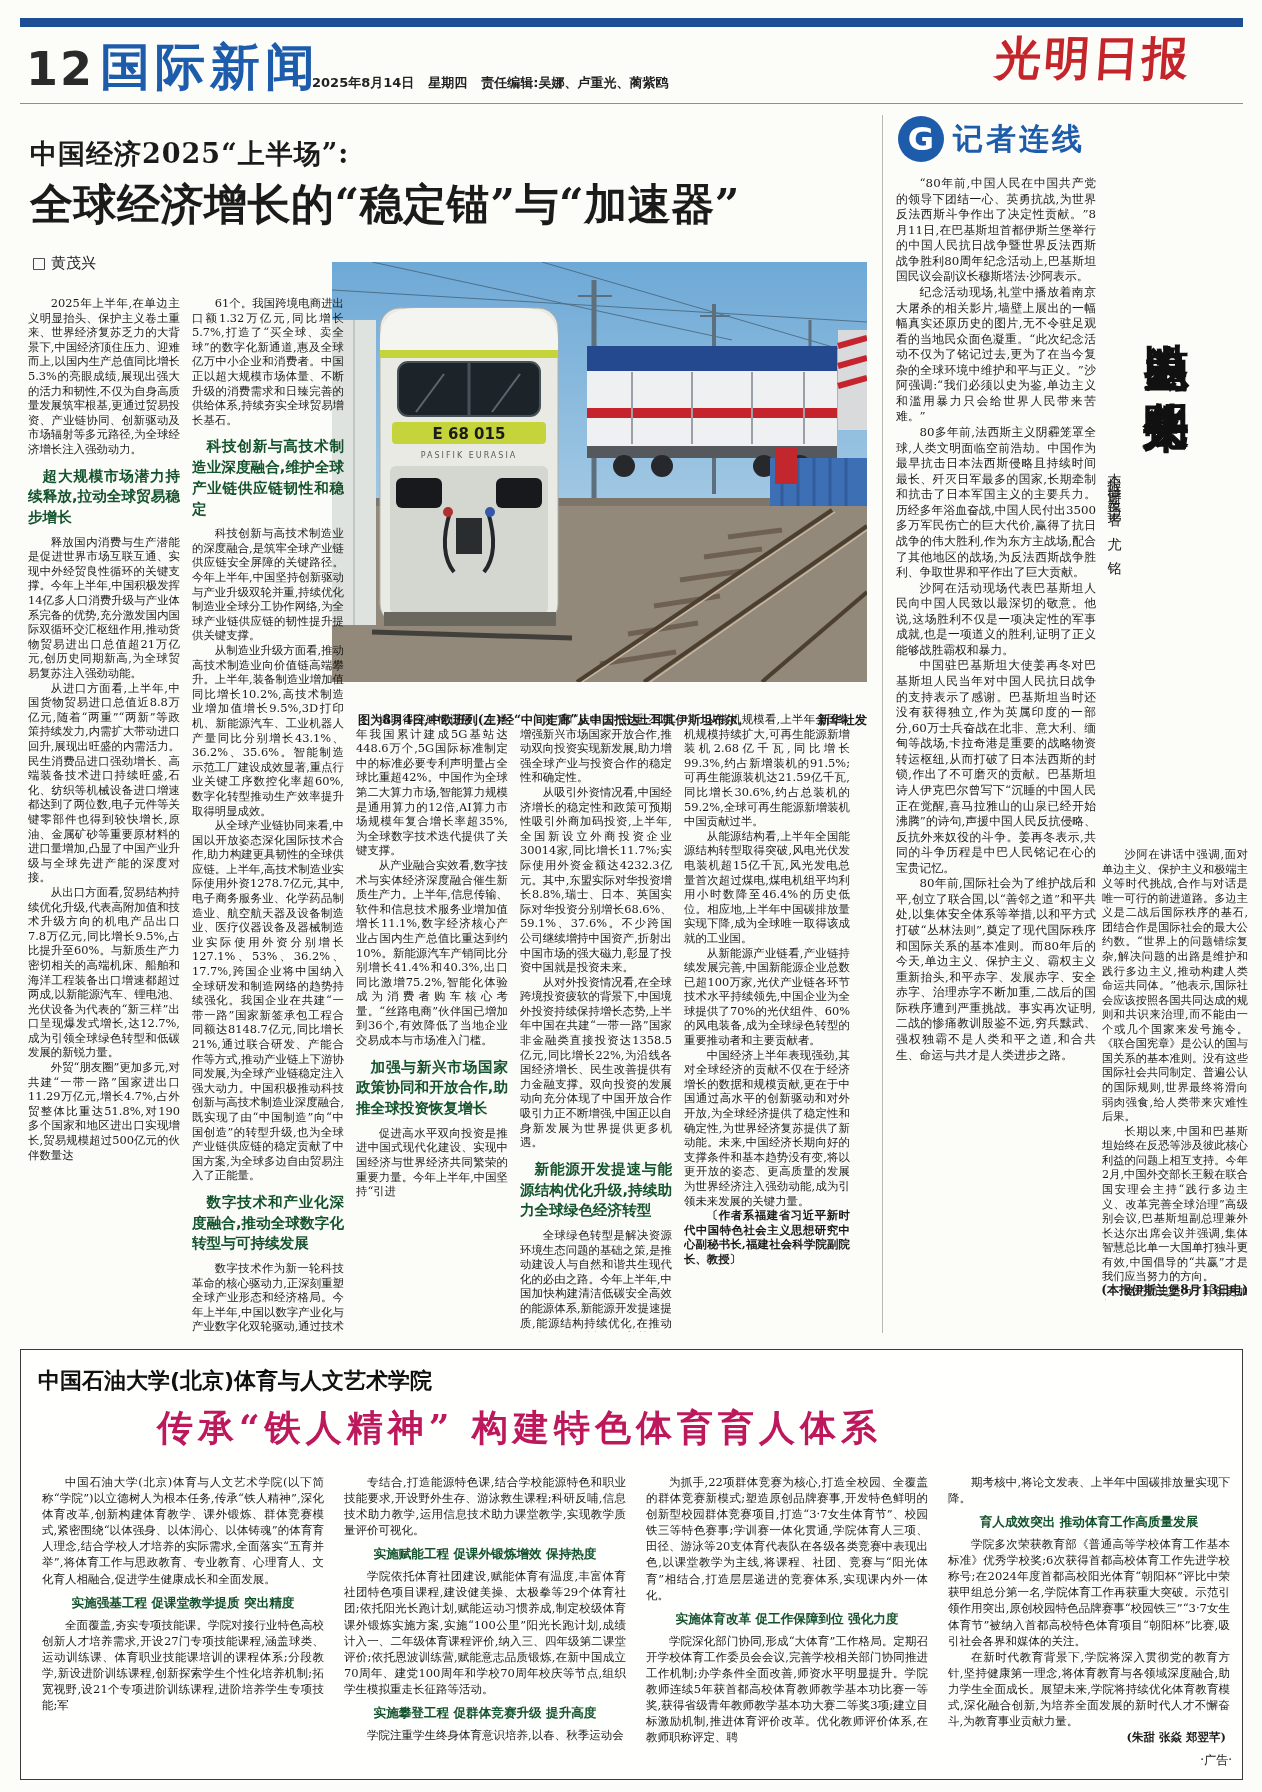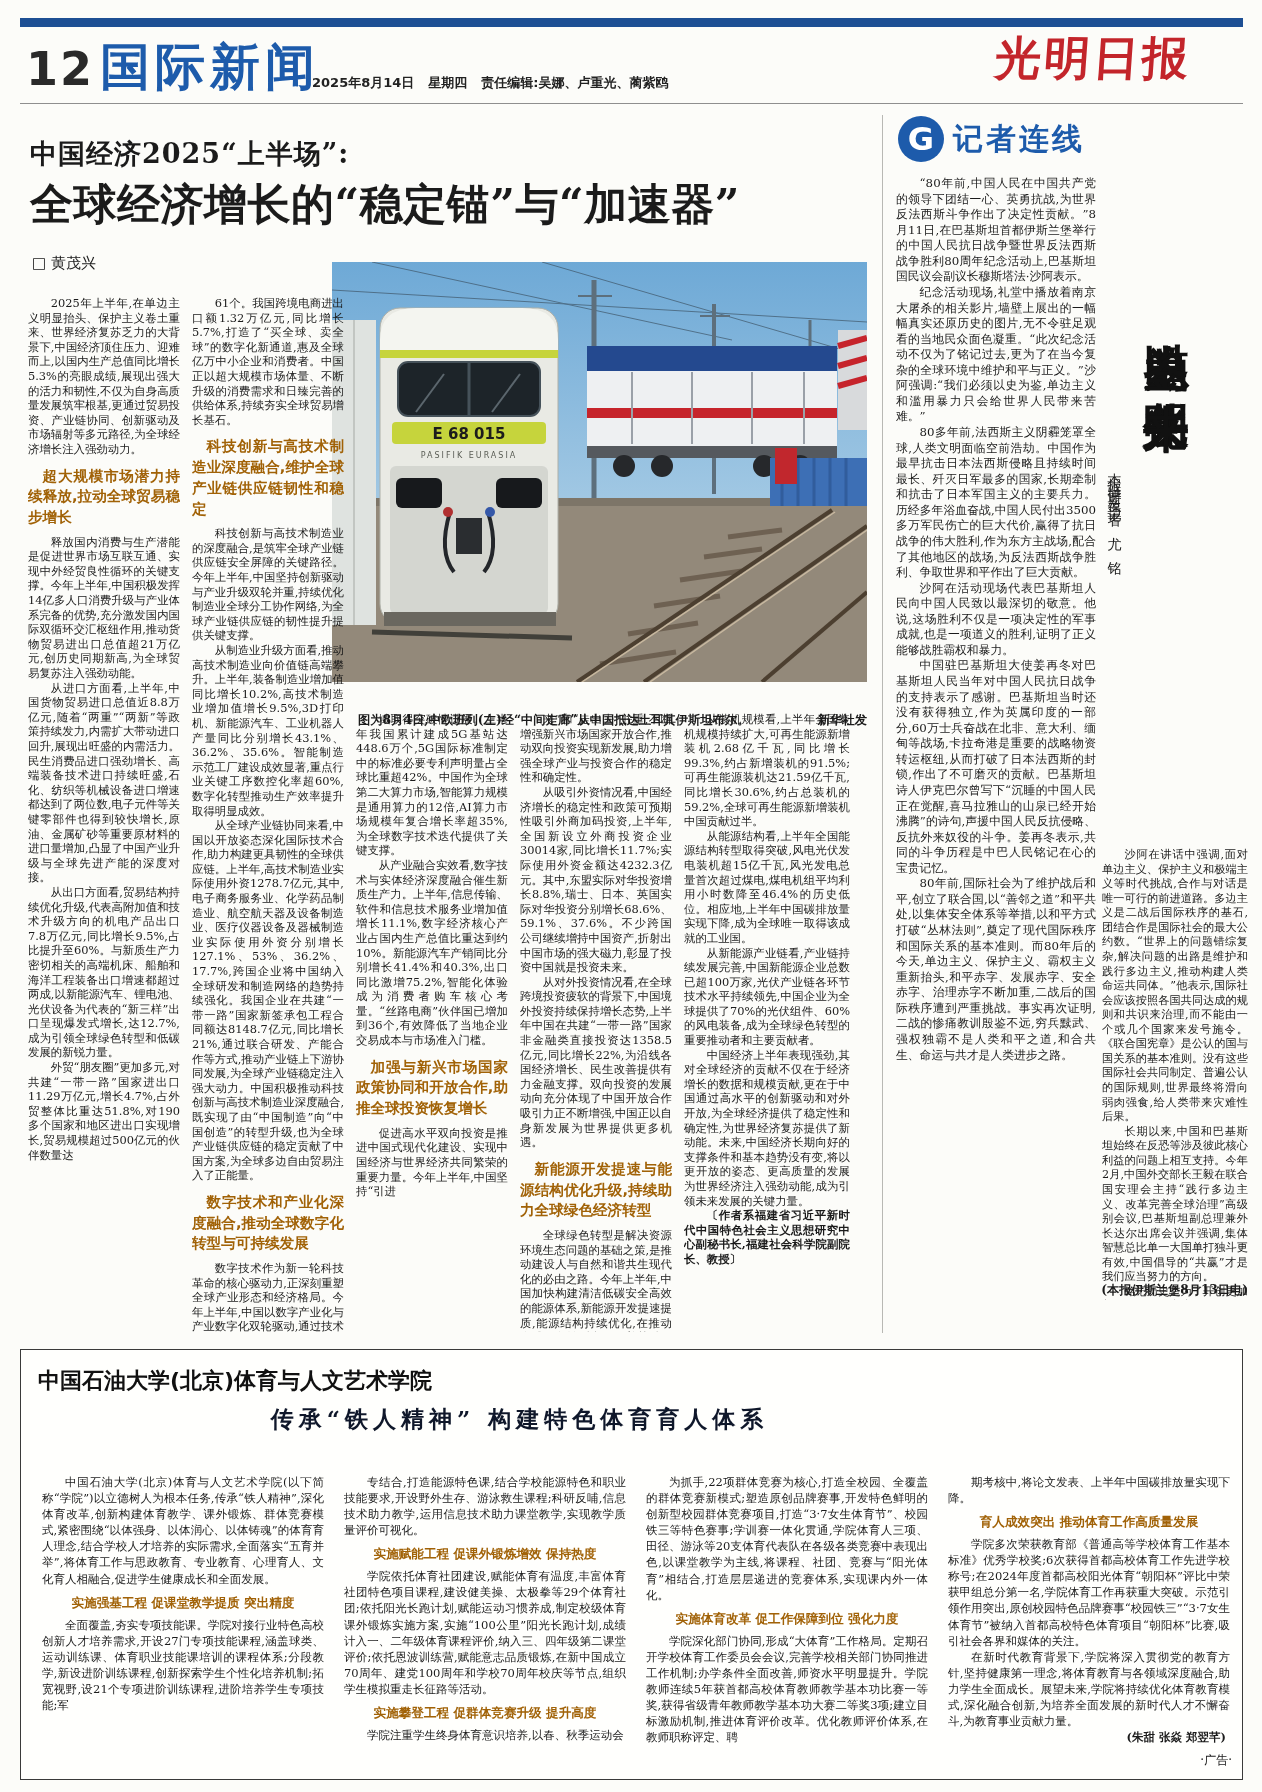--- a/index.html
+++ b/index.html
@@ -22,21 +22,21 @@
   .headline{position:absolute;left:30px;top:176px;width:852px;font-size:43px;font-weight:900;
            letter-spacing:0.5px;white-space:nowrap;}
   .byline{position:absolute;left:32px;top:254px;font-size:15px;}
   .col{position:absolute;top:296px;width:152px;height:1036px;overflow:hidden;
        font-size:11.4px;line-height:1.28;text-align:justify;}
   .c1{left:28px}.c2{left:192px}
   .c3,.c4,.c5{top:712px;height:620px}
   .c3{left:356px}.c4{left:520px}.c5{left:684px;width:166px}
   .blk-p{text-indent:2em;margin:0;}
   .blk-h{font-family:"DejaVu Sans","Liberation Sans",sans-serif;font-weight:700;font-size:14.6px;
-         line-height:1.42;margin:9px 0 7px;text-indent:1em;color:#a16207;}
+         line-height:1.42;margin:9px 0 7px;text-indent:1em;color:#14532d;}
   .blk-note{font-weight:700;text-indent:2em;}
   .blk-sign{text-align:right;font-weight:700;padding-right:4px;}
   .photo-wrap{position:absolute;left:332px;top:262px;width:535px;height:420px;}
   .photo-caption{position:absolute;left:332px;top:712px;width:535px;font-size:12.3px;font-weight:700;display:flex;}
   .caption-text{padding-left:26px;}
   .caption-credit{margin-left:auto;}
   .vdivider{position:absolute;left:882px;top:115px;width:1px;height:1218px;background:#b8b8b4;}
   
   .reporter-badge{position:absolute;left:898px;top:116px;display:flex;align-items:center;}
   .badge-circle{width:46px;height:46px;border-radius:50%;background:#1d5bab;color:#fff;
@@ -52,21 +52,21 @@
         text-orientation:upright;font-size:46px;font-weight:900;letter-spacing:1px;color:#111;}
   .rep-byline{position:absolute;left:1106px;top:462px;height:340px;writing-mode:vertical-rl;
         text-orientation:upright;font-size:14px;letter-spacing:5px;}
   .rep-dateline{position:absolute;left:1100px;top:1282px;width:148px;text-align:right;
         font-size:12.2px;font-weight:700;}
   
   .promo-box{position:absolute;left:20px;top:1349px;width:1221px;height:429px;border:1px solid #3a3a3a;background:#fffffd;}
   .promo-org{position:absolute;left:38px;top:1366px;font-family:"DejaVu Sans","Liberation Sans",sans-serif;
         font-size:22px;font-weight:900;color:#111;}
   .promo-headline{position:absolute;left:20px;top:1404px;width:999px;text-align:center;
-        font-size:23px;font-weight:900;letter-spacing:5px;color:#0f172a;}
+        font-size:36px;font-weight:900;letter-spacing:5px;color:#be185d;}
   .promo-col{position:absolute;top:1474px;width:282px;height:290px;overflow:hidden;
         font-size:11.5px;line-height:1.4;text-align:justify;}
   .pp1{left:42px}.pp2{left:344px}.pp3{left:646px}.pp4{left:948px}
   .promo-col .blk-h{text-align:center;text-indent:0;font-size:12.6px;margin:7px 0 5px;}
   .ad-mark{position:absolute;left:1100px;top:1752px;width:132px;text-align:right;font-size:12px;}
 </style>
 </head>
 <body>
 
 <div class="page">

